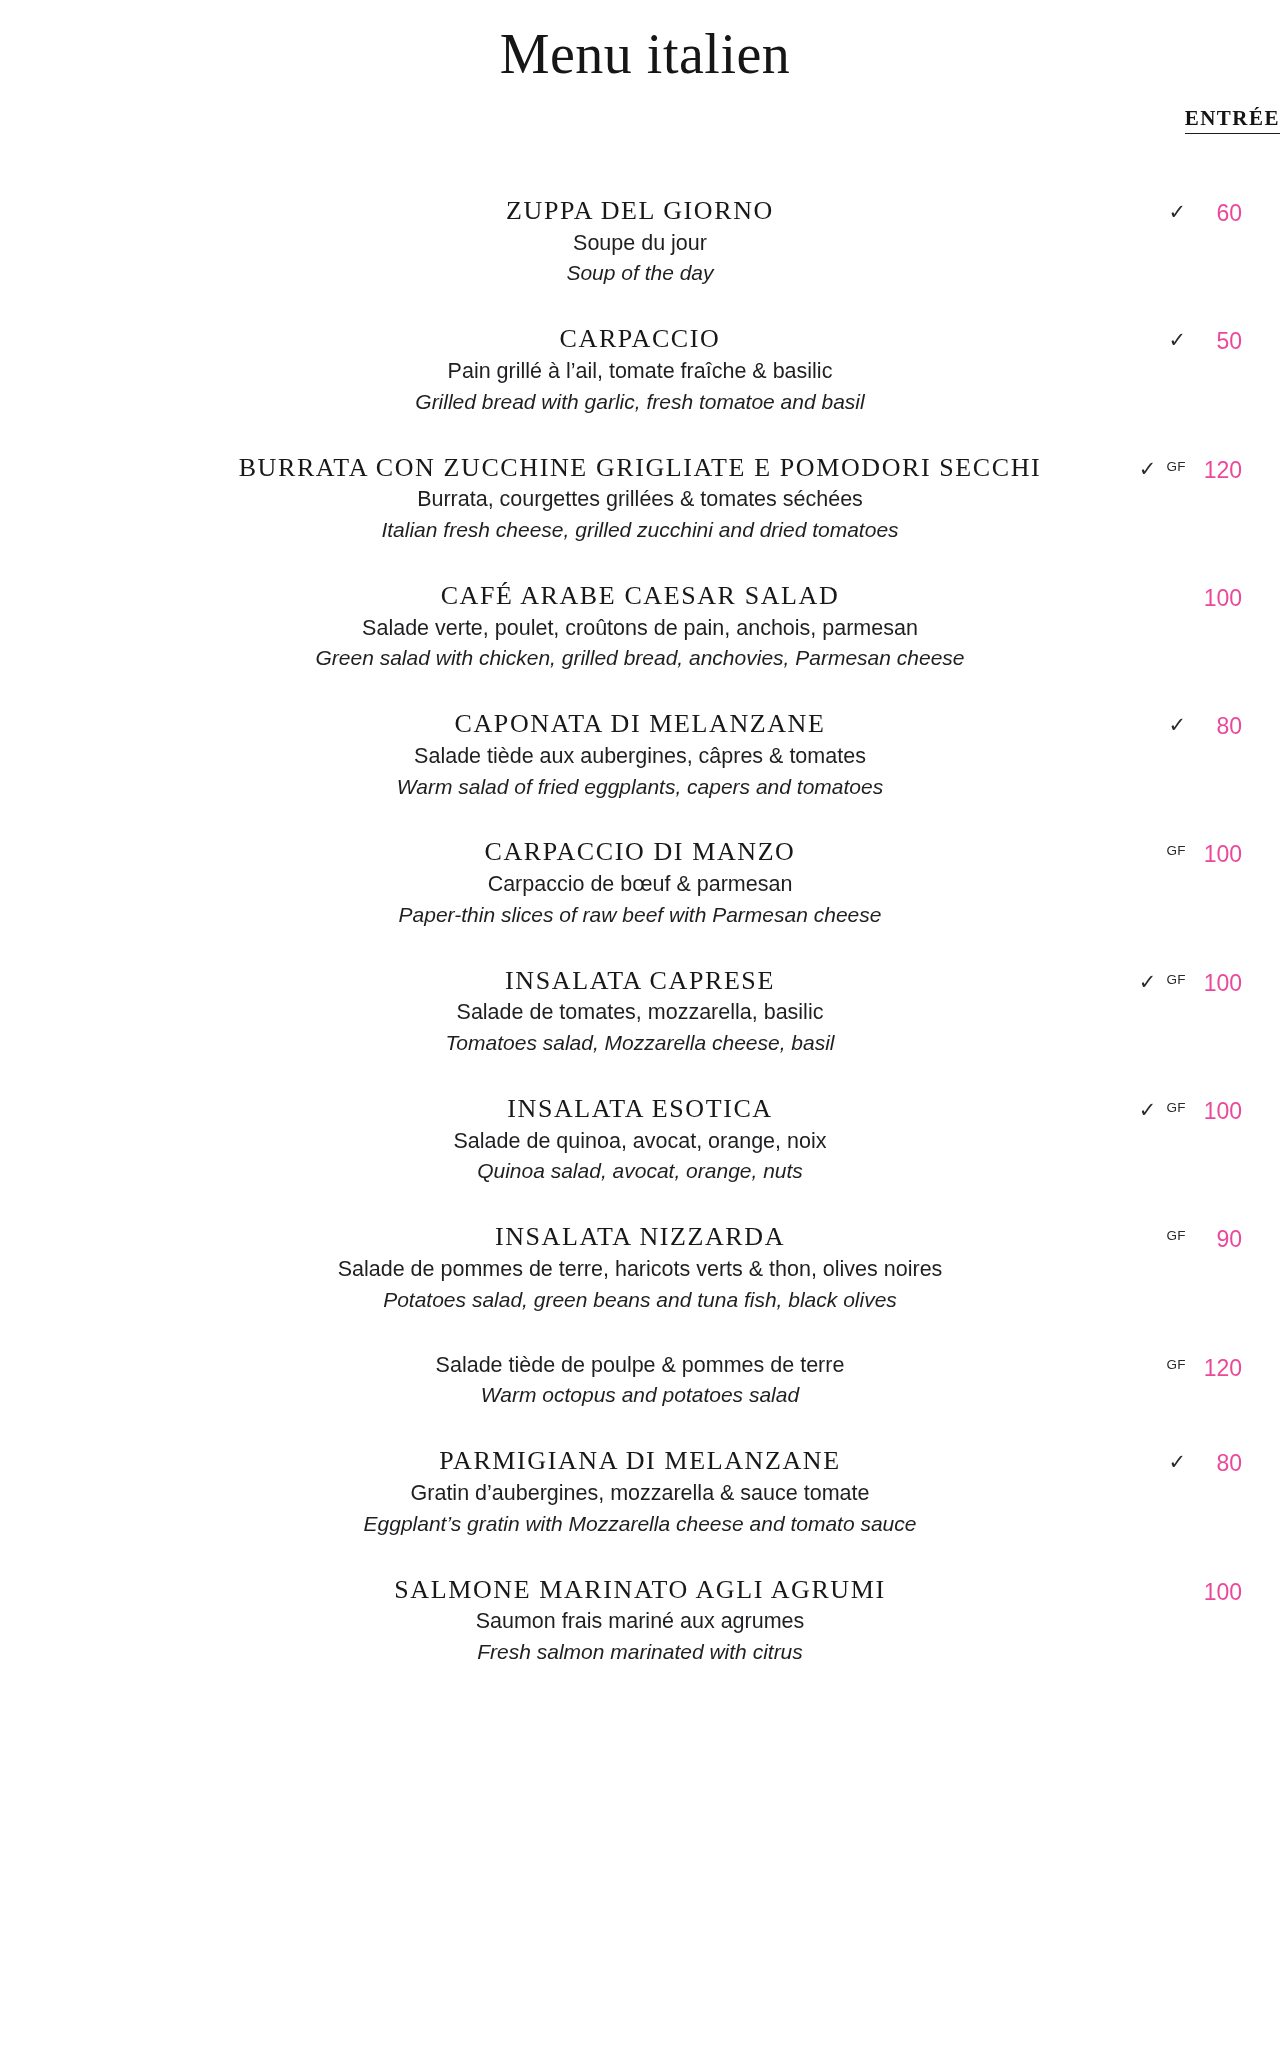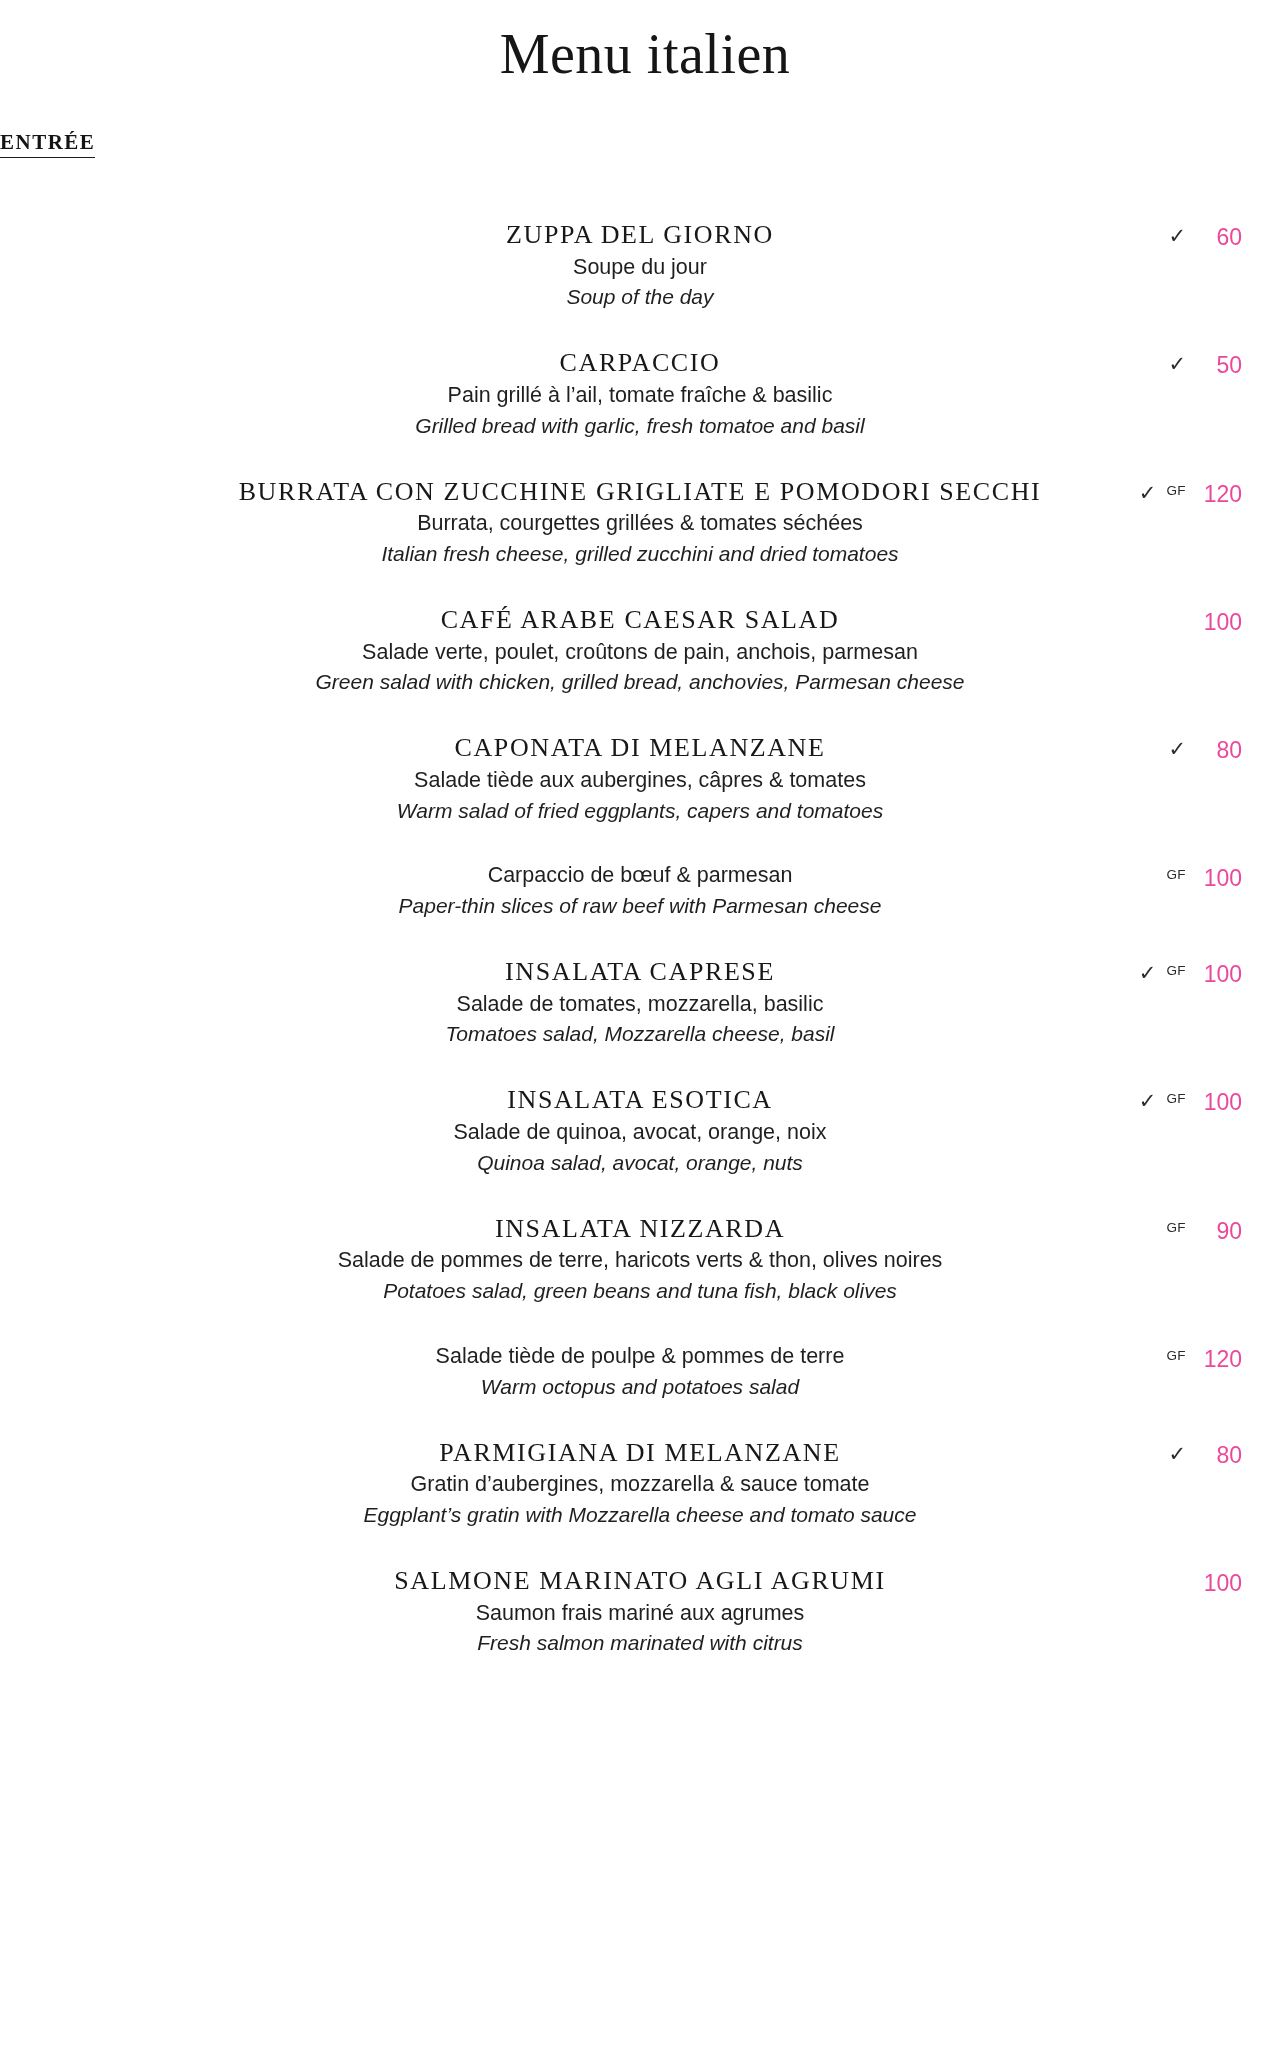--- a/index.html
+++ b/index.html
@@ -25,22 +25,22 @@
     font-family: "Liberation Serif", serif;
     font-size: 56px;
     font-weight: 400;
     letter-spacing: 0.5px;
     text-align: center;
     color: #161616;
     margin: 22px 0 12px 0;
     padding-left: 10px;
   }
   .section-heading-wrap {
-    text-align: left;
-    margin-top: 44px;
+    text-align: right;
+    margin-top: 20px;
   }
   .section-heading {
     display: inline-block;
     font-family: "Liberation Serif", serif;
     font-size: 21px;
     font-weight: 700;
     letter-spacing: 1.5px;
     text-transform: uppercase;
     border-bottom: 1.6px solid #1c1c1c;
     padding-bottom: 2px;
@@ -183,20 +183,21 @@
           <div class="item-fr">Salade tiède aux aubergines, câpres &amp; tomates</div>
           <div class="item-en">Warm salad of fried eggplants, capers and tomatoes</div>
         </div>
         <div class="price-col">
           <span class="veg-mark">✓</span>
           <span class="price">80</span>
         </div>
       </div>
       <div class="item">
         <div class="item-center">
+          <div class="item-name">CARPACCIO DI MANZO</div>
           <div class="item-fr">Carpaccio de bœuf &amp; parmesan</div>
           <div class="item-en">Paper-thin slices of raw beef with Parmesan cheese</div>
         </div>
         <div class="price-col">
           <span class="gf-mark">GF</span>
           <span class="price">100</span>
         </div>
       </div>
       <div class="item">
         <div class="item-center">

